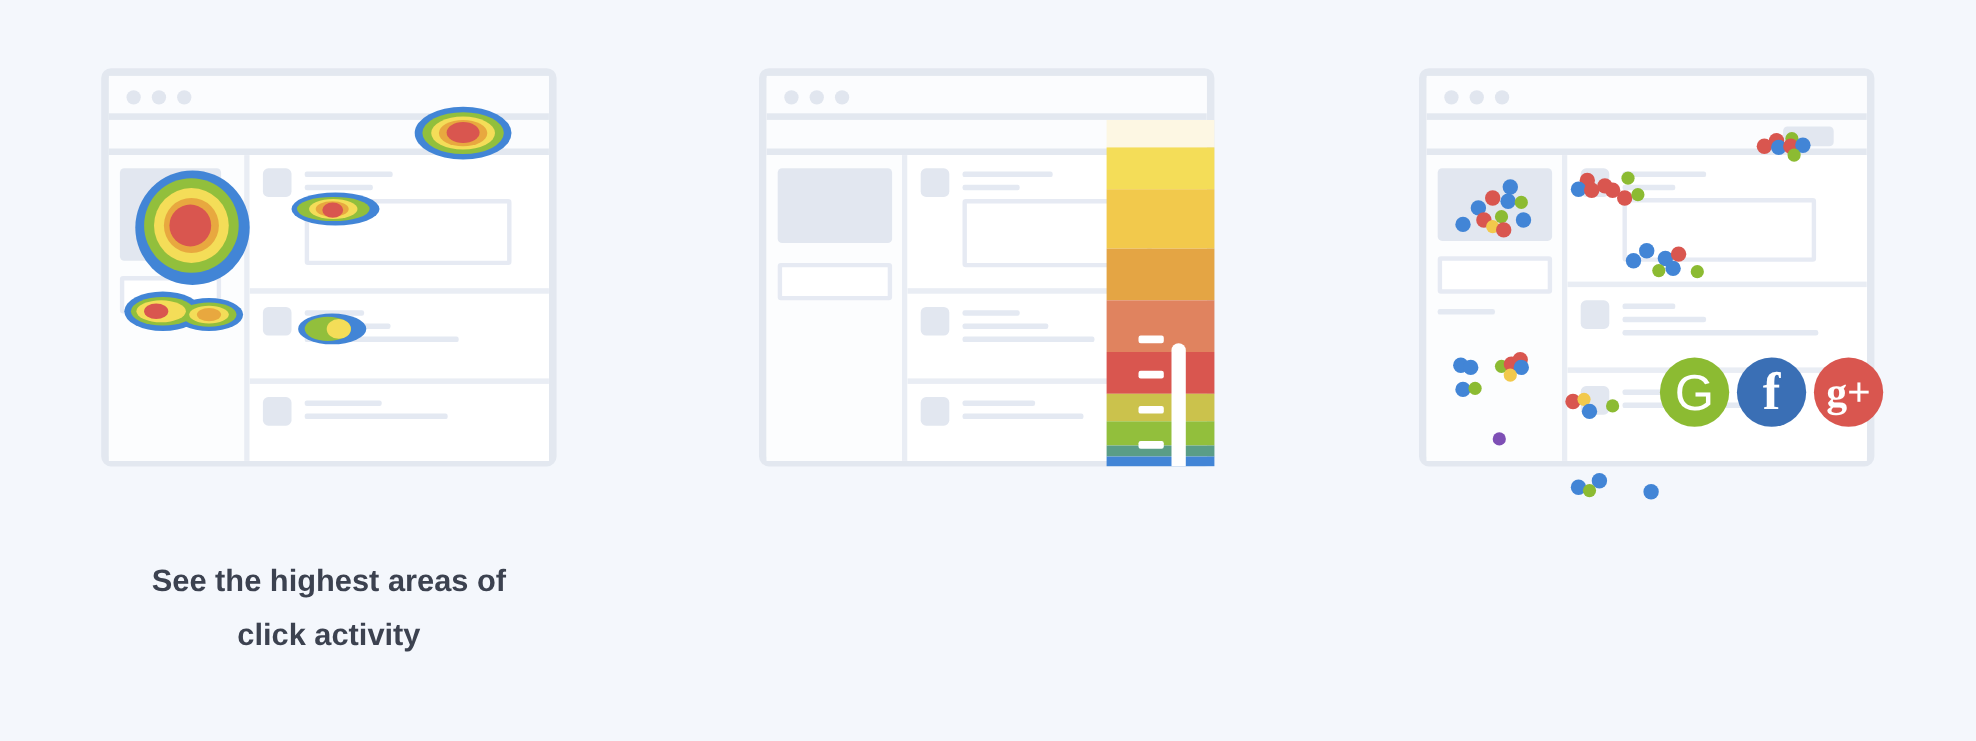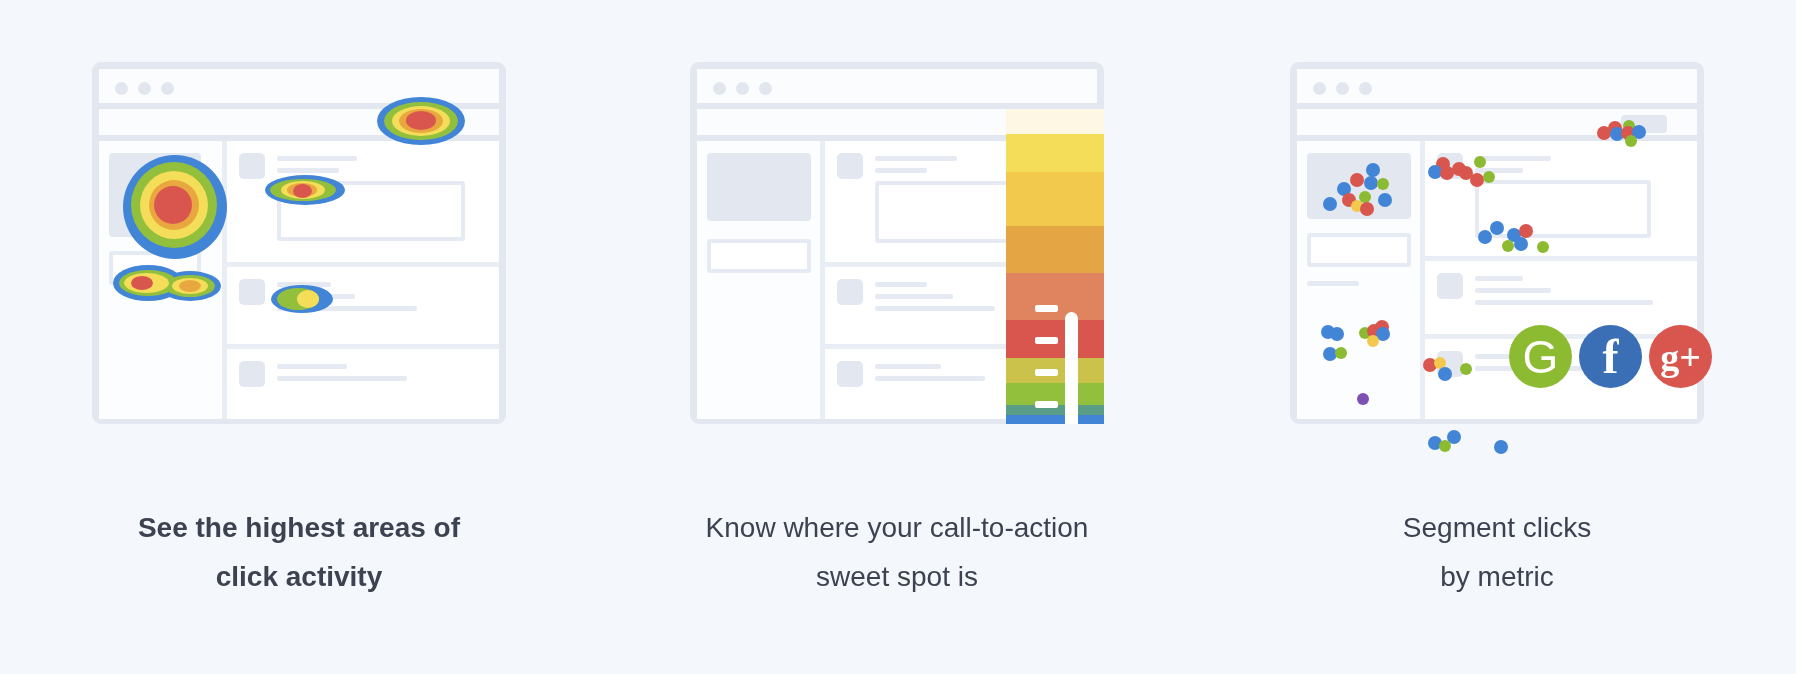--- a/index.html
+++ b/index.html
@@ -363,22 +363,20 @@
 
         <div class="tick" style="top:196px;"></div>
         <div class="tick" style="top:228px;"></div>
         <div class="tick" style="top:260px;"></div>
         <div class="tick" style="top:292px;"></div>
 
         <div class="thermo"></div>
       </div>
     </div>
 
-    <div class="caption">Know where your call-to-action
-sweet spot is</div>
   </div>
 
   <div class="col col-3">
     <div class="browser">
 
       <div class="chrome-bar">
         <div class="dots">
           <span class="dot"></span>
           <span class="dot"></span>
           <span class="dot"></span>
@@ -480,17 +478,15 @@
         <span>G</span>
       </div>
       <div class="social soc-fb" style="left:282px;top:256px;">
         <span>f</span>
       </div>
       <div class="social soc-gp" style="left:352px;top:256px;">
         <span>g+</span>
       </div>
     </div>
 
-    <div class="caption">Segment clicks
-by metric</div>
   </div>
 
 </div>
 
 </body></html>

